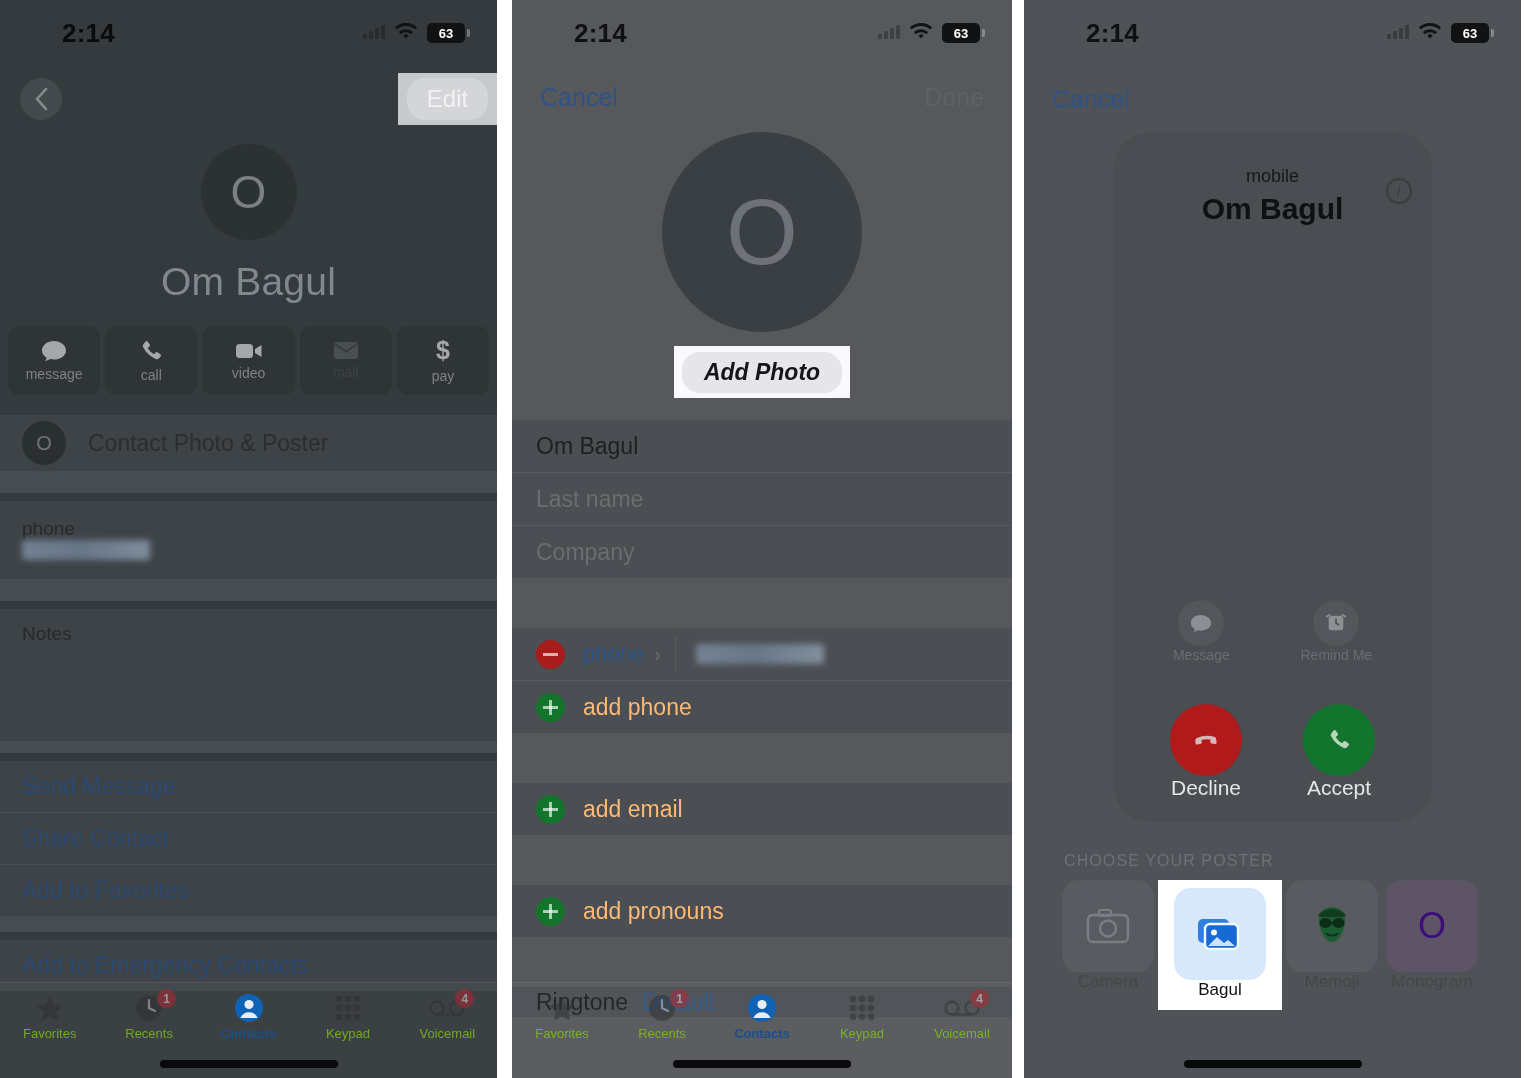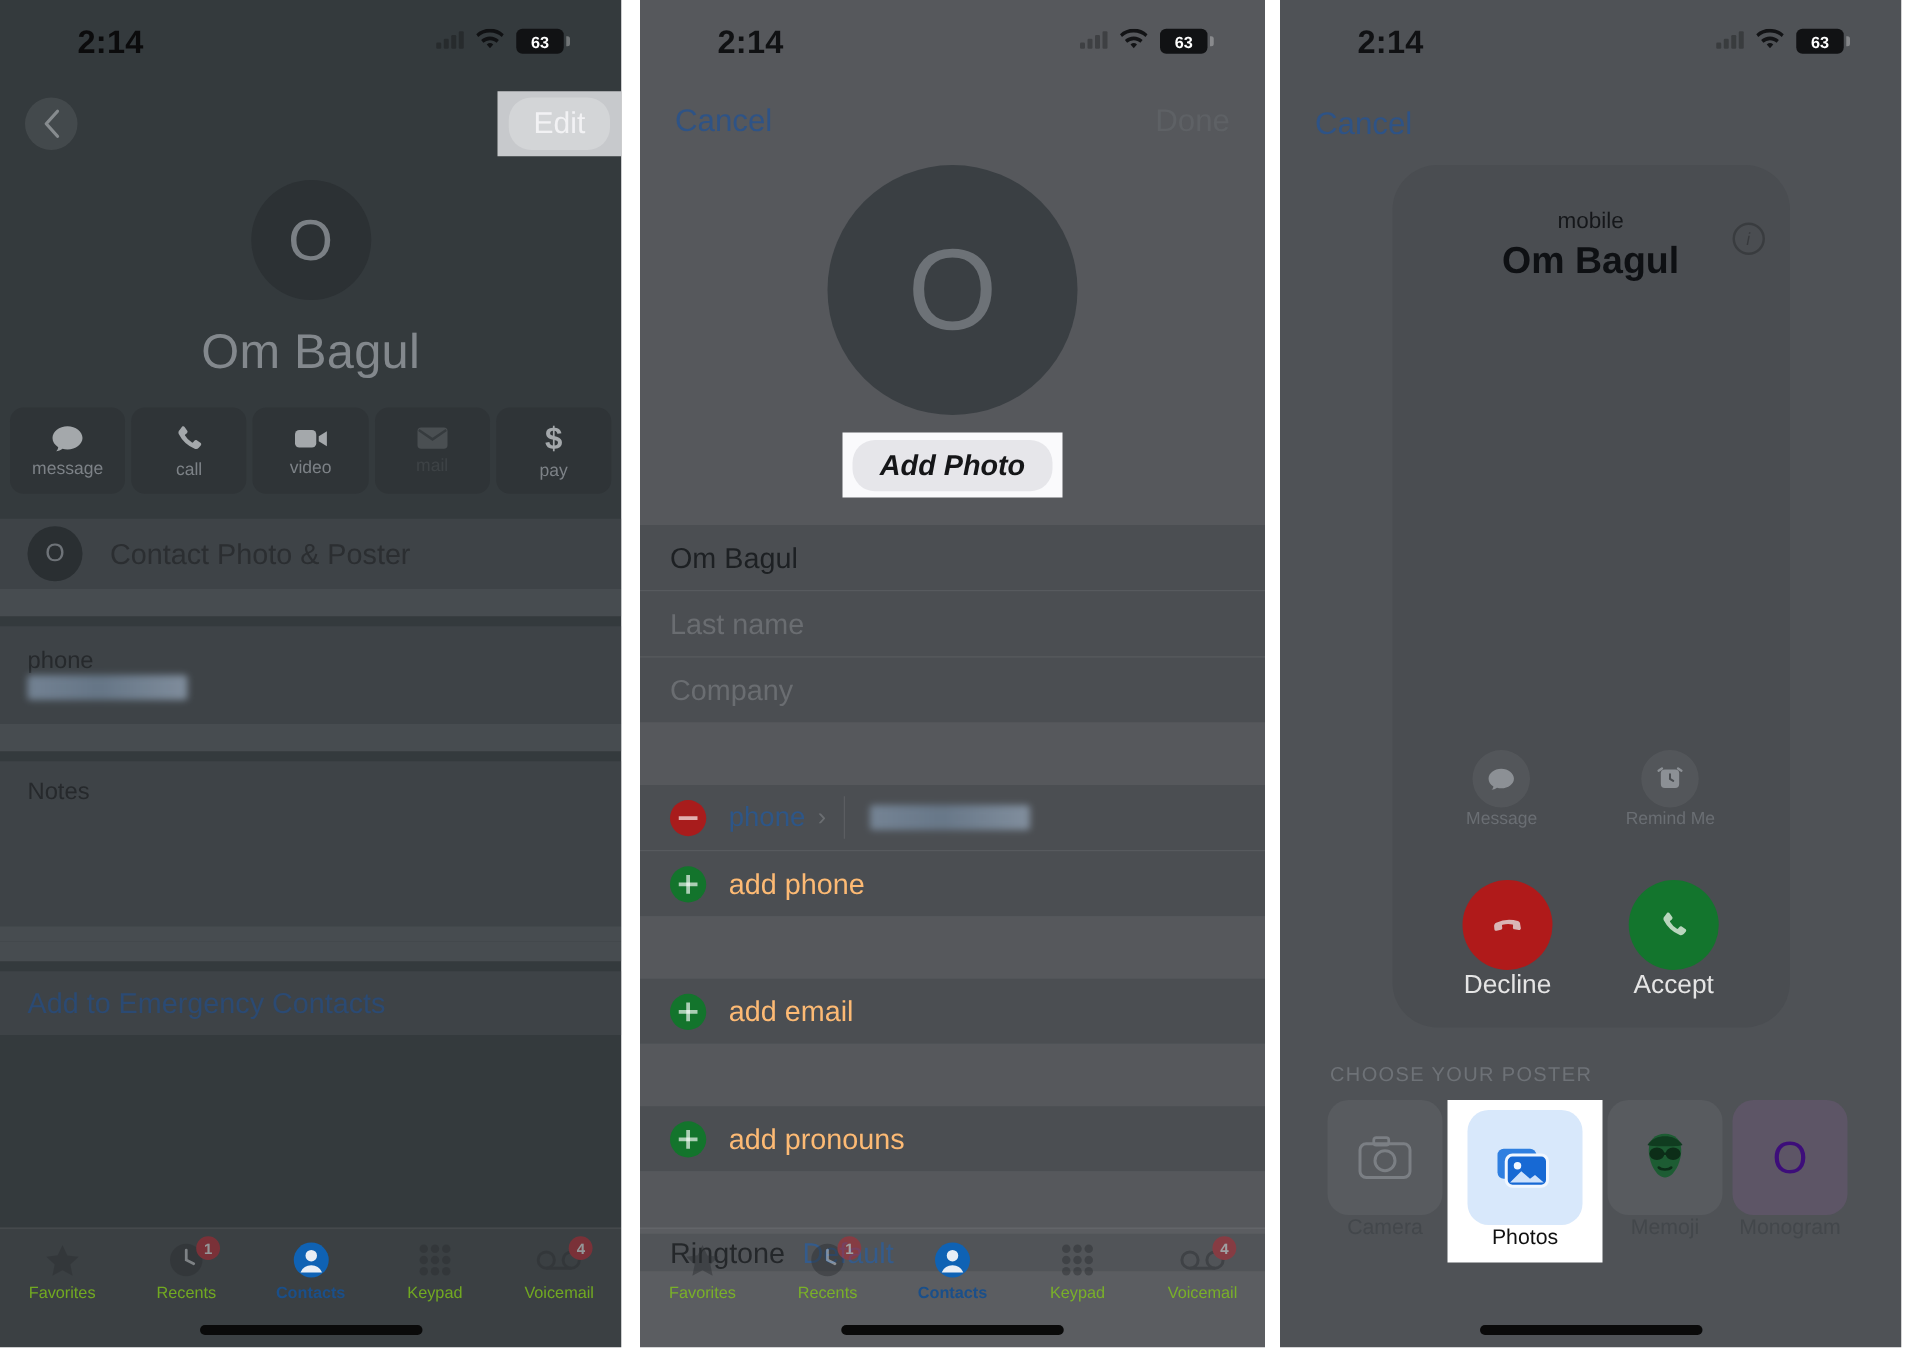--- a/index.html
+++ b/index.html
@@ -28,21 +28,21 @@
   .p1 { width: 497px; background: #343a3d; }
   .gap { width: 15px; height: 1078px; background: #ffffff; flex: 0 0 auto; }
   .p2 { width: 500px; background: #56585c; }
   .p3 { width: 497px; background: #4f5256; }
 
   
   .statusbar {
     height: 66px;
     display: flex; align-items: center;
     justify-content: space-between;
-    padding: 0 46px 0 62px;
+    padding: 0 32px 0 62px;
     box-sizing: border-box;
   }
   .sb-time {
     font-size: 26px; font-weight: bold;
     letter-spacing: .2px;
     color: #0b0b0c;
   }
   .p2 .sb-time, .p3 .sb-time { color: #101113; }
   .sb-right { display: flex; align-items: flex-start; gap: 9px; }
   .sig {
@@ -446,20 +446,25 @@
     <div class="sep-gap"></div>
 
     <div class="sec">
       <div class="row notes-block" style="align-items:flex-start;padding-top:14px;">
         <span class="field-label">Notes</span>
       </div>
     </div>
 
     <div class="sep-gap" style="height:12px"></div>
 
+    <div class="sec">
+      <div class="link-row">Send Message</div>
+      <div class="link-row">Share Contact</div>
+      <div class="link-row">Add to Favorites</div>
+    </div>
 
     <div class="sep-gap" style="height:16px"></div>
 
     <div class="sec">
       <div class="link-row">Add to Emergency Contacts</div>
     </div>
 
     <div class="tabbar">
       <div class="tab">
         <span class="ticon">
@@ -776,21 +781,21 @@
       </div>
       <div class="opt opt-highlight">
         <span class="tile">
           <svg width="50" height="42" viewBox="0 0 50 42">
               <rect x="3" y="6" width="31" height="24" rx="5" fill="#2f7fe0"></rect>
               <rect x="10" y="11" width="33" height="25" rx="5" fill="#1769d4" stroke="#f1f7ff" stroke-width="2.4"></rect>
               <circle cx="19" cy="19.5" r="3" fill="#f1f7ff"></circle>
               <path d="M13 33l9-9 7 6 4-3 7 6z" fill="#cfe2fb"></path>
             </svg>
         </span>
-        <span class="oname">Photos</span>
+        <span class="oname">Bagul</span>
       </div>
       <div class="opt">
         <span class="tile">
           <svg class="memoji" viewBox="0 0 46 46">
               <path d="M23 4c8 0 13 5 13 13 0 10-6 22-13 22S10 27 10 17C10 9 15 4 23 4z" fill="#1d5c33"></path>
               <path d="M9 13c3-5 9-7 14-7s11 2 14 7c-3 1-8 1-14 1s-11 0-14-1z" fill="#103c20"></path>
               <ellipse cx="16.5" cy="20" rx="6" ry="5" fill="#0c2d18"></ellipse>
               <ellipse cx="29.5" cy="20" rx="6" ry="5" fill="#0c2d18"></ellipse>
               <path d="M22 20h2" stroke="#0c2d18" stroke-width="2"></path>
               <path d="M18 31c2 2 8 2 10 0" stroke="#0c2d18" stroke-width="2" fill="none" stroke-linecap="round"></path>

